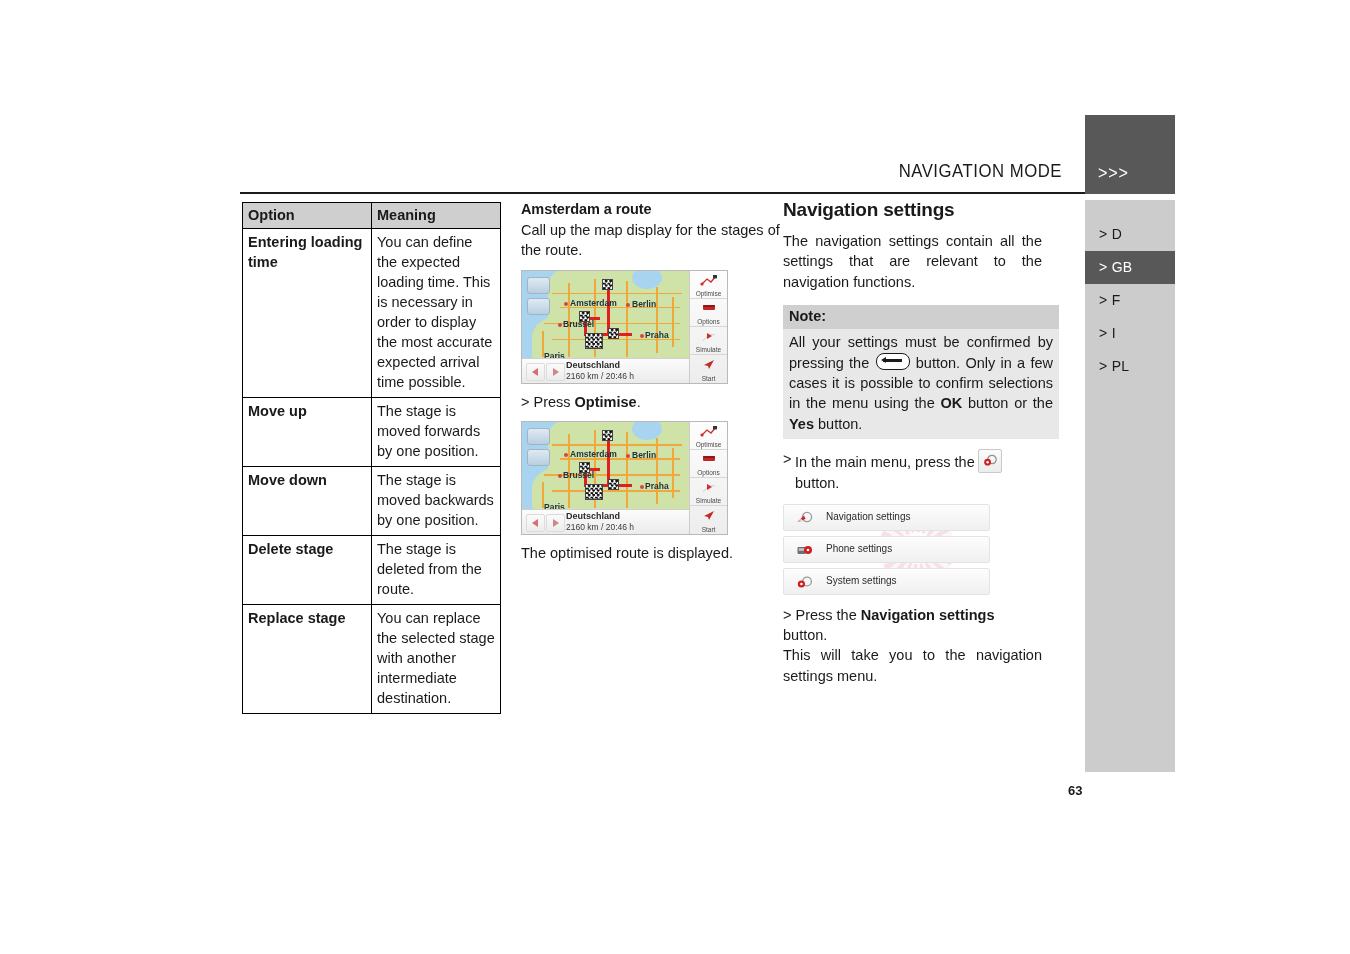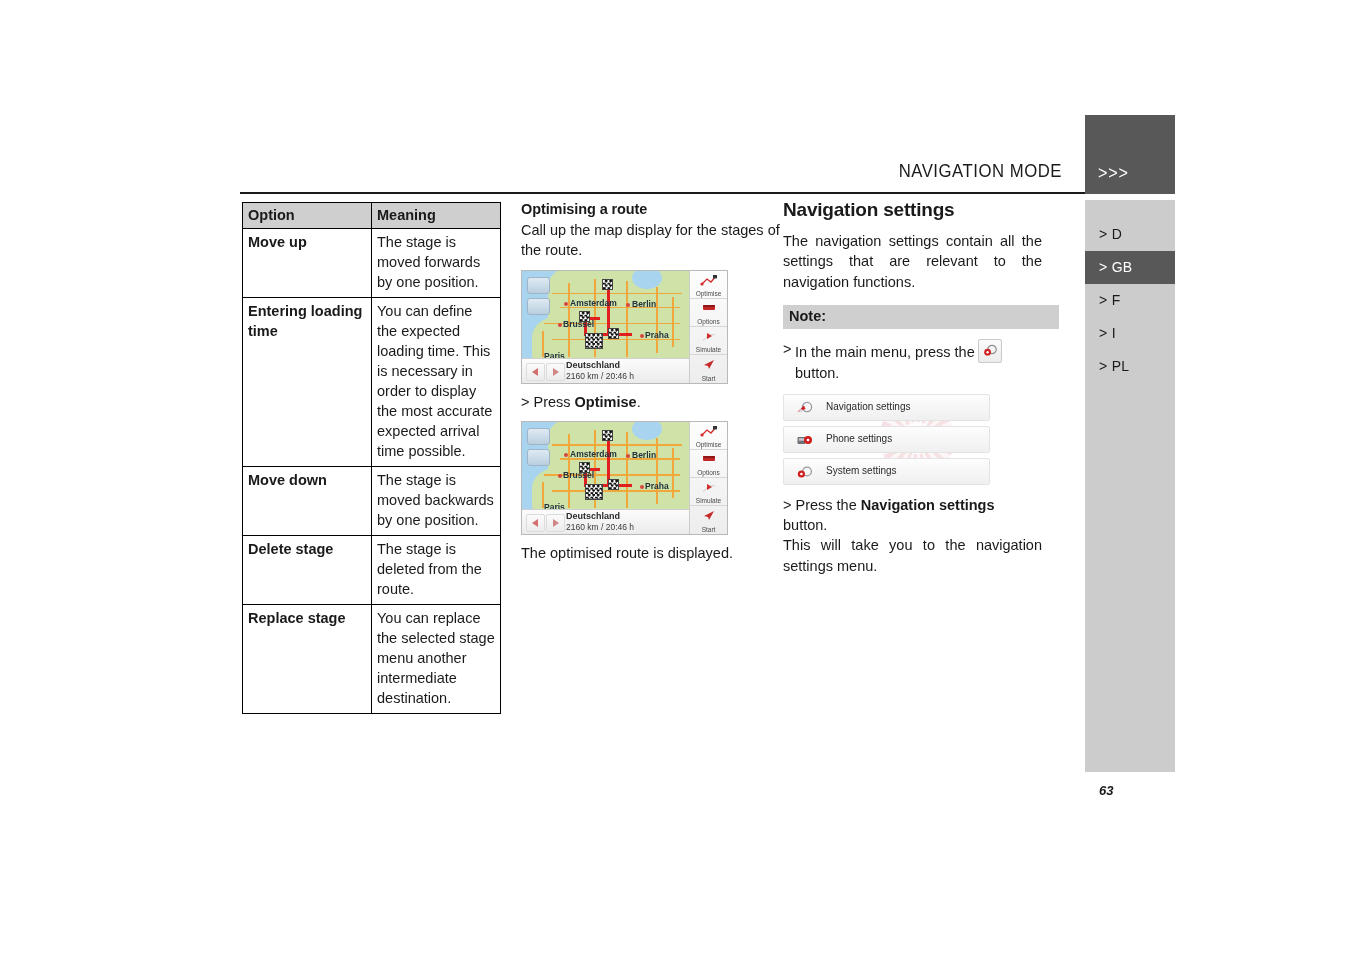--- a/index.html
+++ b/index.html
@@ -85,26 +85,25 @@
     color: #1a1a1a;
     font-family: "Liberation Sans Narrow", "Liberation Sans", sans-serif;
     letter-spacing: 0.3px;
   }
   .side-item.active {
     background: #585858;
     color: #ffffff;
   }
   .page-number {
     position: absolute;
-    left: 1099px;
+    left: 1068px;
     top: 783px;
     font-size: 13px;
     font-weight: bold;
     color: #1a1a1a;
-    font-style: italic;
   }
 
   
   .col1 {
     position: absolute;
     left: 242px;
     top: 202px;
     width: 279px;
     border-radius: 6px;
   }
@@ -490,45 +489,45 @@
   <div class="col1">
     <table class="opt-table">
       <thead>
         <tr>
           <th class="k">Option</th>
           <th>Meaning</th>
         </tr>
       </thead>
       <tbody>
         <tr>
+          <td class="k">Entering loading time</td>
+          <td>You can define the expected loading time. This is necessary in order to display the most accurate expected arrival time possible.</td>
+        </tr>
+        <tr>
           <td class="k">Move up</td>
           <td>The stage is moved forwards by one position.</td>
-        </tr>
-        <tr>
-          <td class="k">Entering loading time</td>
-          <td>You can define the expected loading time. This is necessary in order to display the most accurate expected arrival time possible.</td>
         </tr>
         <tr>
           <td class="k">Move down</td>
           <td>The stage is moved backwards by one position.</td>
         </tr>
         <tr>
           <td class="k">Delete stage</td>
           <td>The stage is deleted from the route.</td>
         </tr>
         <tr>
           <td class="k">Replace stage</td>
-          <td>You can replace the selected stage menu another intermediate destination.</td>
+          <td>You can replace the selected stage with another intermediate destination.</td>
         </tr>
       </tbody>
     </table>
   </div>
 
   <div class="col2">
-    <div class="sub-head">Optimising a route</div>
+    <div class="sub-head">Amsterdam a route</div>
     <div class="body-text">Call up the map display for the stages of the route.</div>
 
     <div class="device">
       <div class="dev-map">
         <div class="land land-main"></div>
         <div class="land land-b"></div>
         <div class="sea-top"></div>
 
         <div class="road" style="left:30px;top:22px;width:130px;"></div>
         <div class="road" style="left:38px;top:36px;width:120px;"></div>
@@ -700,20 +699,23 @@
 
     <div class="body-text">The optimised route is displayed.</div>
   </div>
 
   <div class="col3">
     <div class="h1">Navigation settings</div>
     <div class="body-text just">The navigation settings contain all the settings that are relevant to the navigation functions.</div>
 
     <div class="note-box">
       <div class="note-head">Note:</div>
+      <div class="note-body">
+        <span>All your settings must be confirmed by pressing the </span><span class="back-btn-icon"></span><span> button. Only in a few cases it is possible to confirm selections in the menu using the </span><b>OK</b><span> button or the </span><b>Yes</b><span> button.</span>
+      </div>
     </div>
 
     <div class="bullet-row">
       <span class="bullet-gt">&gt;</span>
       <span class="bullet-body">
         <span class="just" style="display:inline">In the main menu, press the</span><span class="settings-btn-icon">
           <svg class="keysym" viewBox="0 0 16 16">
             <circle cx="10" cy="6.5" r="4.2" fill="none" stroke="#8f8f95" stroke-width="1.2"></circle>
             <circle cx="5.6" cy="9.2" r="3.4" fill="#cf2020"></circle>
             <circle cx="5.6" cy="9.2" r="1.2" fill="#fff"></circle>

